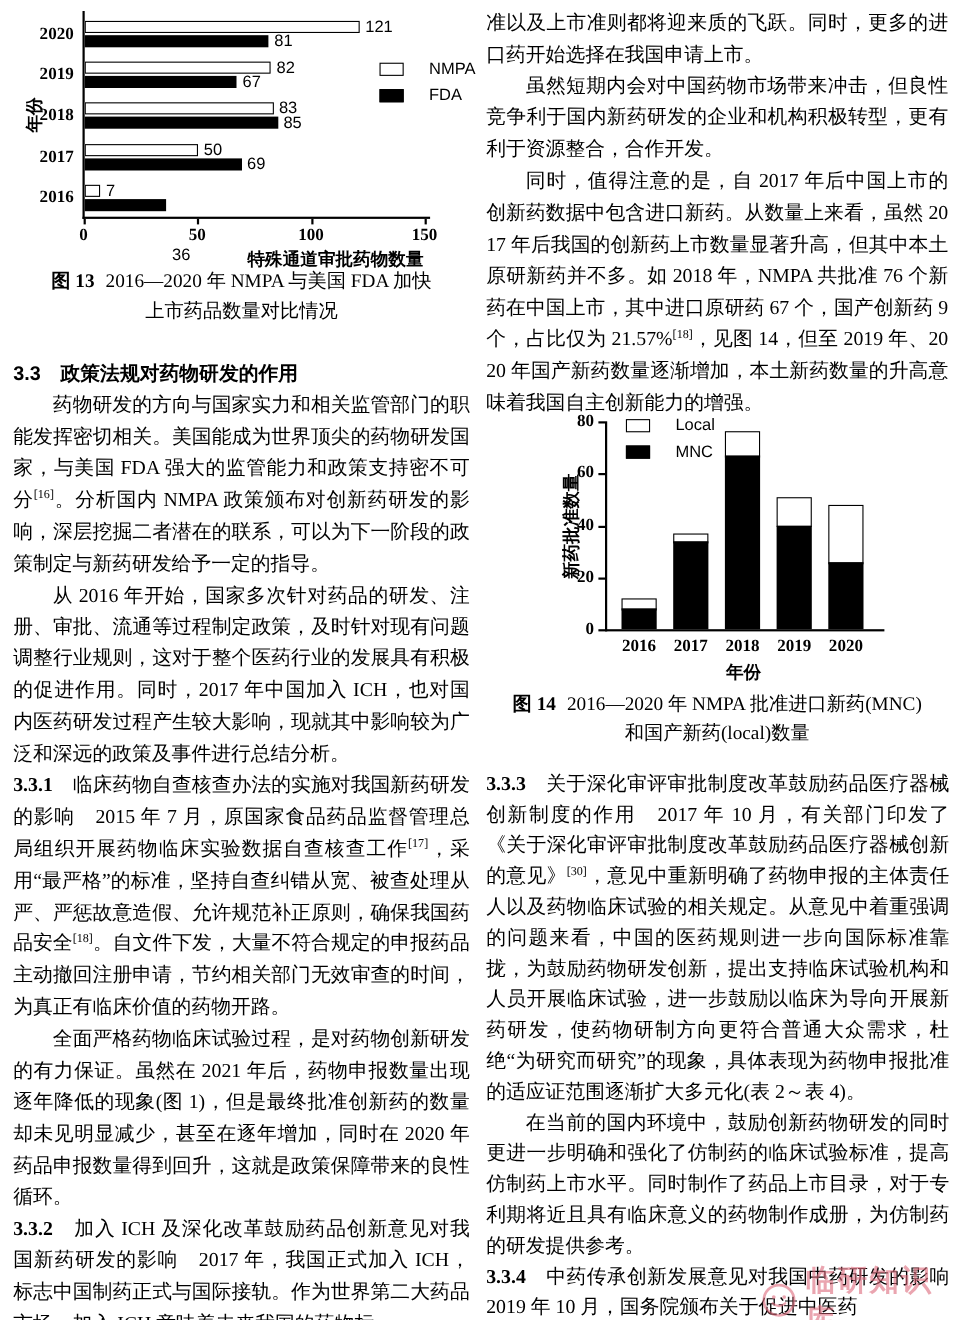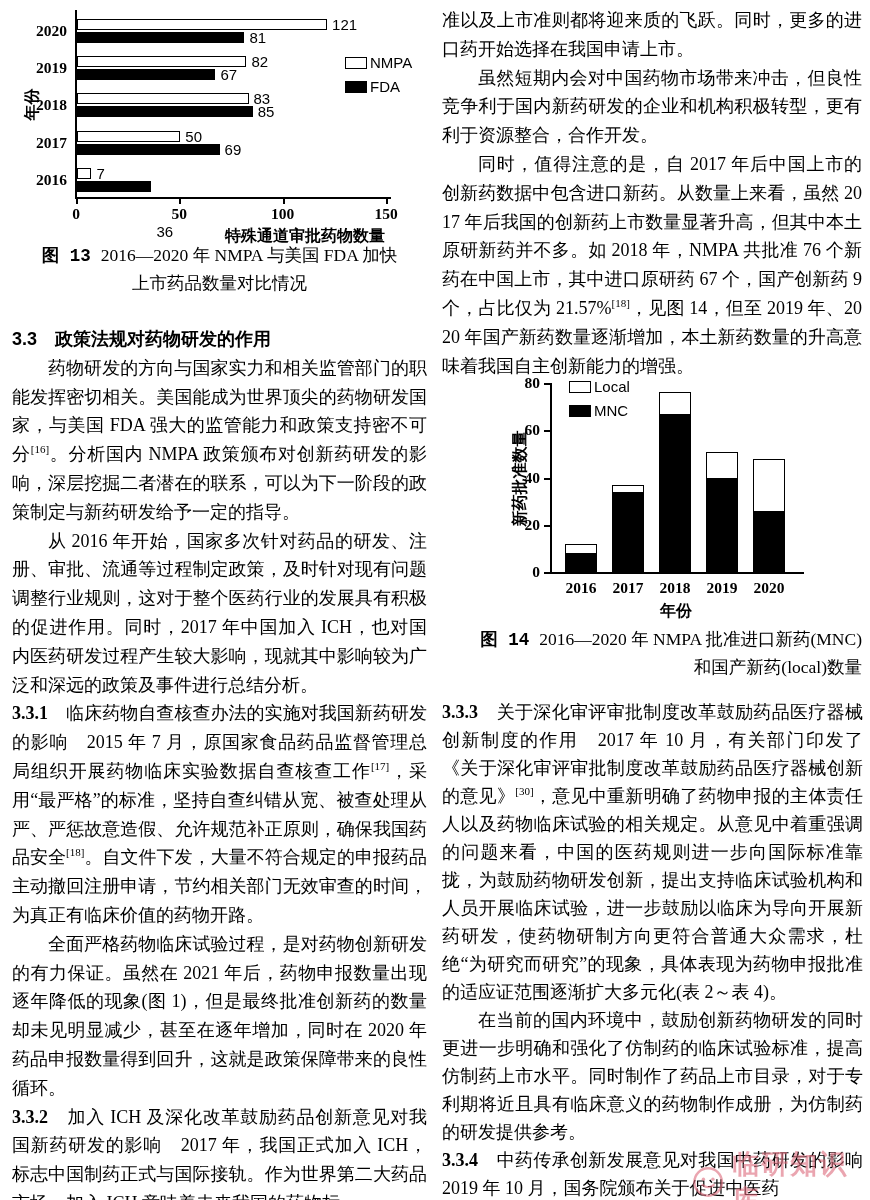--- a/index.html
+++ b/index.html
@@ -16,32 +16,32 @@
   .axline{position:absolute;background:#000;}
   .tickmark{position:absolute;background:#000;}
   .bar-open{position:absolute;background:#fff;border:1.8px solid #000;box-sizing:border-box;}
   .bar-solid{position:absolute;background:#000;}
   .val{position:absolute;font-family:"Liberation Sans","DejaVu Sans",sans-serif;font-size:15px;}
   .cat{position:absolute;font-weight:700;font-size:15.5px;}
   .ycat{text-align:right;}
   .ax-title{position:absolute;font-weight:700;font-size:16px;}
   .rot{transform:rotate(-90deg);transform-origin:center;white-space:nowrap;}
   .legend{position:absolute;display:flex;flex-direction:column;gap:7px;}
-  .lg-row{display:flex;align-items:center;gap:3px;}
+  .lg-row{display:flex;align-items:center;gap:23px;}
   .lg-box{width:22px;height:12px;border:1.8px solid #000;box-sizing:border-box;}
   .lg-label{font-family:"Liberation Sans","DejaVu Sans",sans-serif;font-size:15px;}
   .caption{position:absolute;text-align:center;font-size:17.5px;line-height:27px;}
-  .cap-label{font-weight:700;font-family:Liberation Mono, monospace;margin-right:10px;}
+  .cap-label{font-weight:700;font-family:Liberation Serif, serif;margin-right:10px;}
   #fig13{position:absolute;left:12px;top:4px;width:415px;height:236px;}
   #fig13-cap{left:12px;top:242px;width:415px;}
   #left-col{left:12px;top:325px;width:415px;}
   #right-top{left:442px;top:6px;width:420px;}
   #fig14-block{position:absolute;left:442px;top:370px;width:420px;}
   #fig14{width:420px;height:250px;}
-  #fig14-cap{position:static;margin-top:6px;width:420px;text-align:right;font-size:17.5px;line-height:27px;}
+  #fig14-cap{position:static;margin-top:6px;width:420px;text-align:center;font-size:17.5px;line-height:27px;}
   #right-bottom{left:442px;top:698px;width:421px;line-height:28px;}
   #watermark{position:absolute;left:692px;top:1146px;display:flex;align-items:center;gap:8px;
              color:#dd6b7c;opacity:0.6;font-weight:700;font-size:27px;letter-spacing:2px;
              font-family:"Liberation Sans","DejaVu Sans",sans-serif;}
 </style>
 </head>
 <body>
 
 <div id="page">
 

